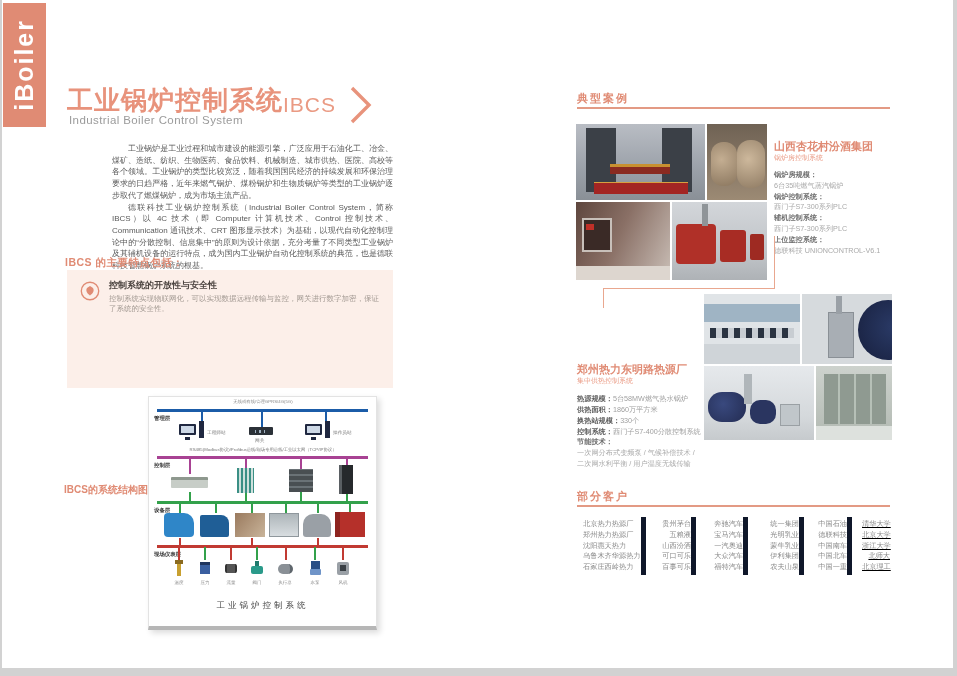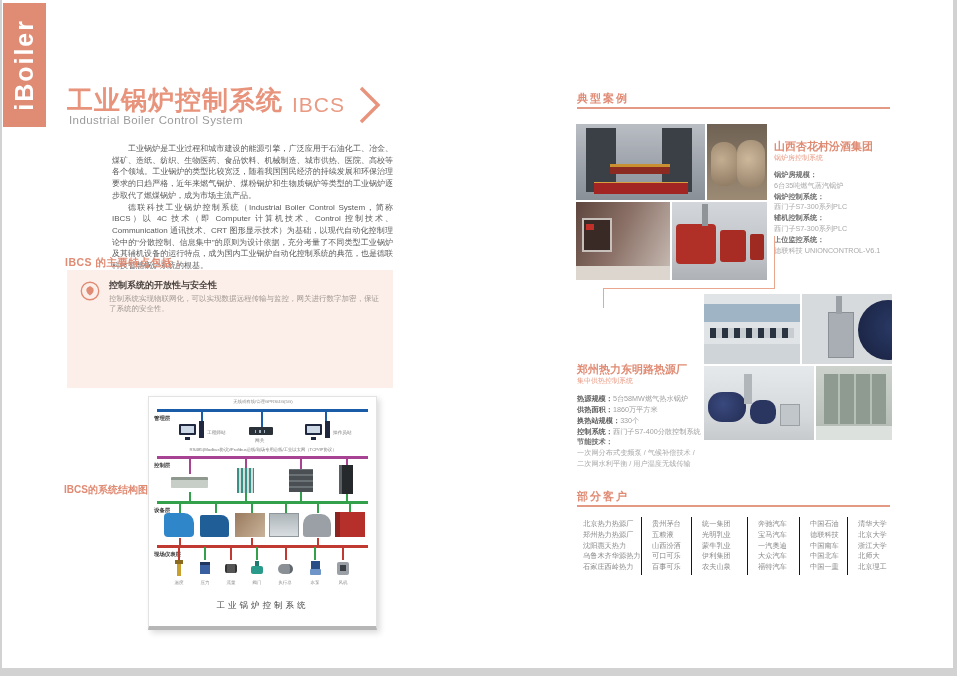--- a/index.html
+++ b/index.html
@@ -10,21 +10,21 @@
 
   
   .brand { position:absolute; left:1px; top:3px; width:43px; height:124px; background:#e08b74;
            display:flex; align-items:center; justify-content:center; }
   .brand span { writing-mode:vertical-rl; transform:rotate(180deg); color:#fff; font-size:25px;
                 font-weight:600; letter-spacing:2px; }
 
   
   .title-row { position:absolute; left:65px; top:83px; display:flex; align-items:flex-end; }
   .title-zh { color:#e8937c; font-size:26px; font-weight:600; letter-spacing:1px; }
-  .title-abbr { color:#ea9a83; font-size:21px; font-weight:400; margin-left:9px; padding-bottom:1px; letter-spacing:1px;}
+  .title-abbr { color:#ea9a83; font-size:21px; font-weight:400; padding-bottom:1px; letter-spacing:1px;}
   .chev { margin-left:14px; margin-bottom:-6px; }
   .subtitle { position:absolute; left:67px; top:114px; color:#9b9b9b; font-size:11.5px; letter-spacing:.4px; }
 
   
   .intro { position:absolute; left:65px; top:143px; width:326px; }
   .intro p { font-size:8px; line-height:11.7px; color:#5a5a5a; text-align:justify; text-indent:2em;margin-left:45px; }
 
   
   .feat-head { position:absolute; left:63px; top:256px; color:#e08b74; font-size:10.5px; font-weight:700; letter-spacing:.5px; }
   .feat-box { position:absolute; left:65px; top:270px; width:326px; height:118px; background:#fcefe9; padding:9px 14px 8px 10px; }
@@ -63,21 +63,21 @@
   .d-label { font-size:7.2px; line-height:10.8px; font-weight:700; color:#6f6f6f; white-space:nowrap; }
   .d-value { font-size:7.2px; line-height:10.8px; color:#a9a9a9; white-space:nowrap; }
   .d-inline { font-size:7.2px; line-height:11px; color:#9f9f9f; white-space:nowrap; }
   .d-inline b { color:#5f5f5f; font-weight:700; }
   .conn { position:absolute; background:#e9a78f; }
 
   
   .cust { position:absolute; left:575px; top:517px; width:313px; display:flex; }
   .cust-col { padding:2px 0 2px 10px; }
   .cust-col.first { padding-left:6px; }
-  .cust-col + .cust-col { border-left:1px solid #0f172a; }
+  .cust-col + .cust-col { border-left:5px solid #0f172a;text-align:right; }
   .cust-col div { font-size:7.2px; line-height:10.8px; color:#8a8a8a; white-space:nowrap; }
 </style>
 </head>
 <body>
 
 <div class="page">
 
   <div class="brand">
     <span>iBoiler</span>
   </div>
@@ -301,42 +301,42 @@
       <div>乌鲁木齐华源热力</div>
       <div>石家庄西岭热力</div>
     </div>
     <div class="cust-col" style="width:50px;">
       <div>贵州茅台</div>
       <div>五粮液</div>
       <div>山西汾酒</div>
       <div>可口可乐</div>
       <div>百事可乐</div>
     </div>
+    <div class="cust-col" style="width:52px;">
+      <div>奔驰汽车</div>
+      <div>宝马汽车</div>
+      <div>一汽奥迪</div>
+      <div>大众汽车</div>
+      <div>福特汽车</div>
+    </div>
     <div class="cust-col" style="width:56px;">
       <div>统一集团</div>
       <div>光明乳业</div>
       <div>蒙牛乳业</div>
       <div>伊利集团</div>
       <div>农夫山泉</div>
     </div>
-    <div class="cust-col" style="width:52px;">
-      <div>奔驰汽车</div>
-      <div>宝马汽车</div>
-      <div>一汽奥迪</div>
-      <div>大众汽车</div>
-      <div>福特汽车</div>
-    </div>
     <div class="cust-col" style="width:48px;">
       <div>中国石油</div>
       <div>德联科技</div>
       <div>中国南车</div>
       <div>中国北车</div>
       <div>中国一重</div>
     </div>
-    <div class="cust-col" style="width:43px;">
+    <div class="cust-col" style="width:43px;text-decoration:underline;">
       <div>清华大学</div>
       <div>北京大学</div>
       <div>浙江大学</div>
       <div>北师大</div>
       <div>北京理工</div>
     </div>
   </div>
 
 </div>
 

